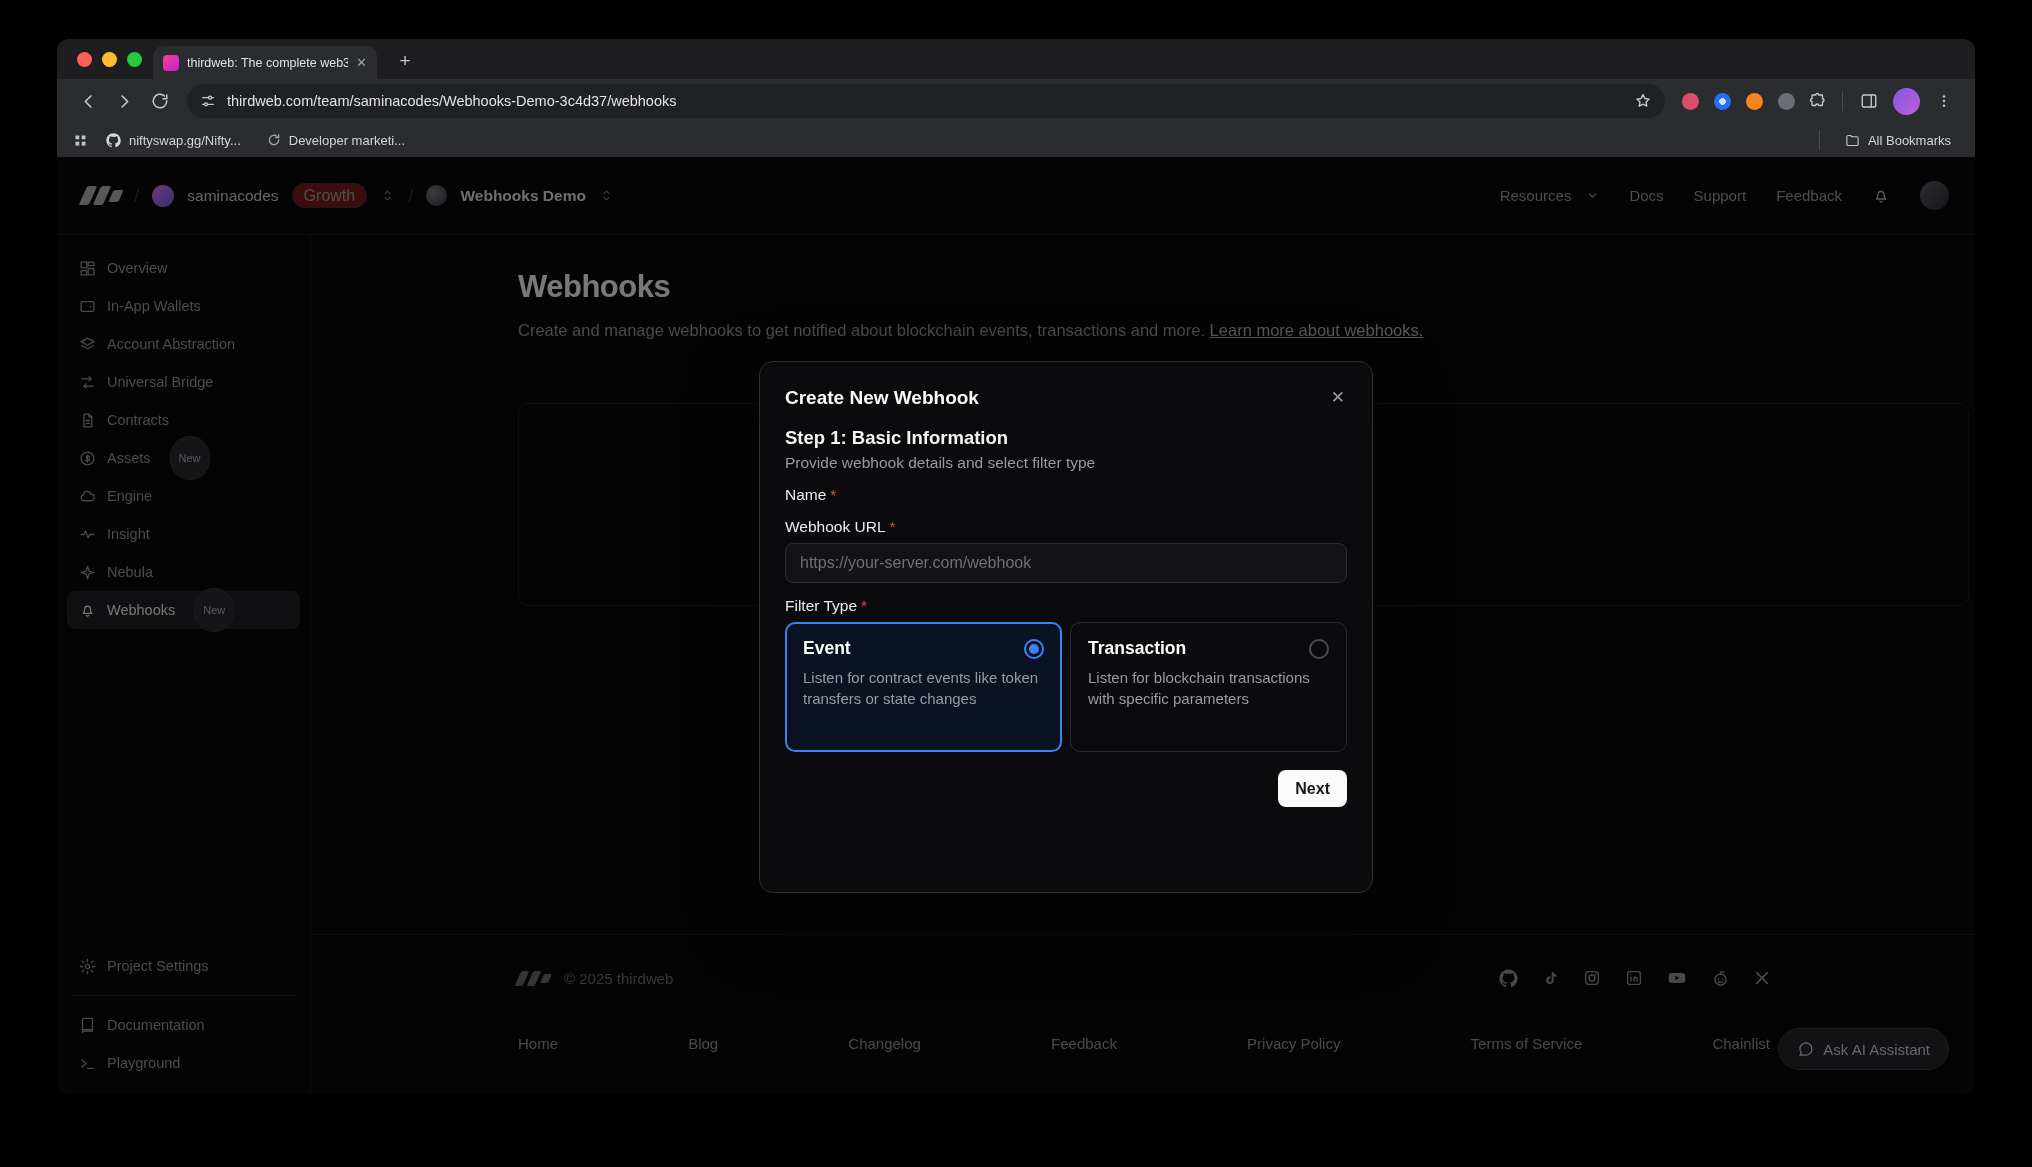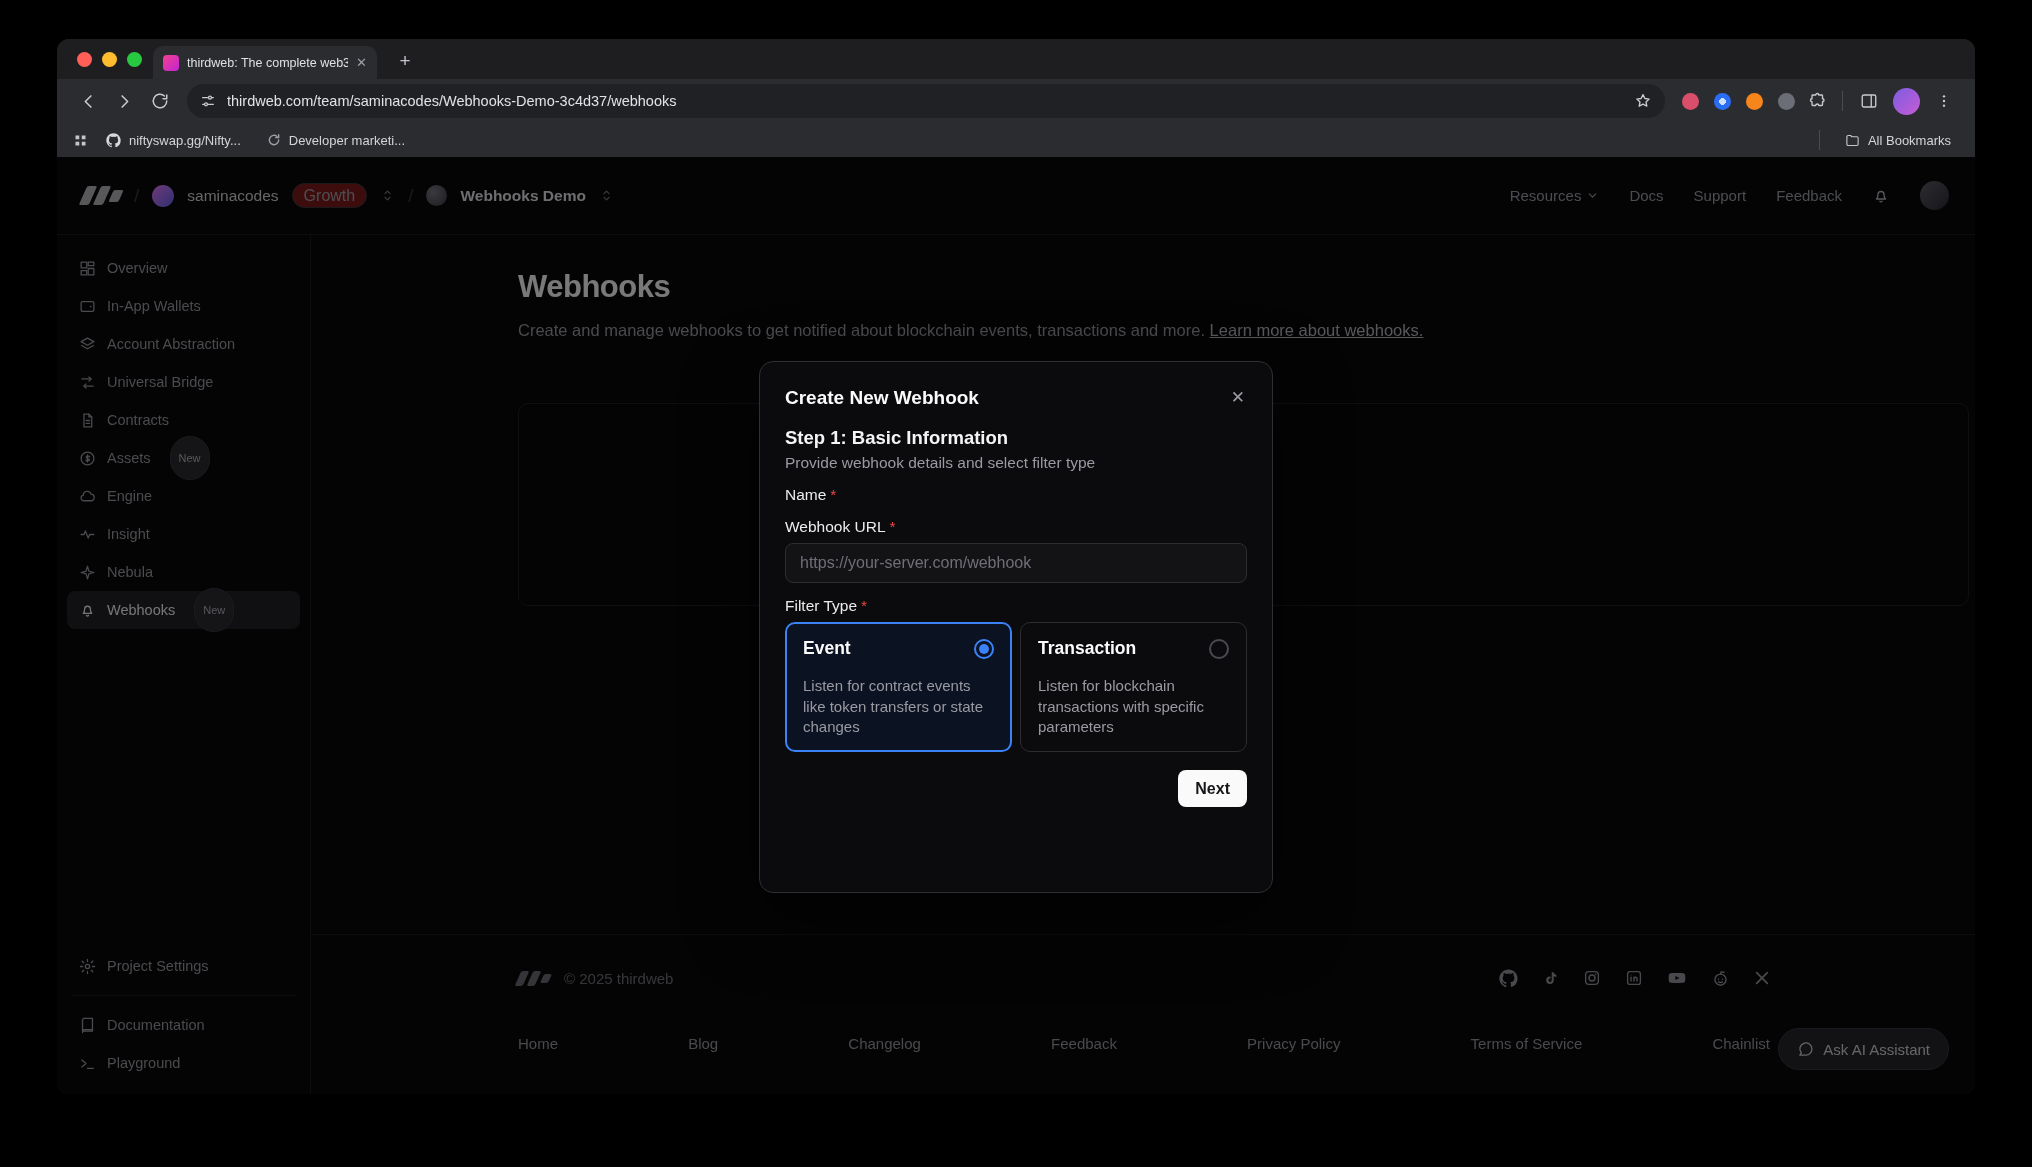--- a/index.html
+++ b/index.html
@@ -44,21 +44,21 @@
   .twlogo.small .twbar{width:8px;height:15px;background:#707078}
   .twlogo.small .twbar.short{height:9px;}
   .crumb-sep{color:#3a3a40;font-size:19px;}
   .team-avatar{width:22px;height:22px;border-radius:50%;background:linear-gradient(135deg,#e879f9,#6366f1);}
   .crumb-name{font-size:15.5px;color:#d6d6da;font-weight:500;}
   .crumb-name.proj{color:#e6e6ea;font-weight:600;}
   .badge-plan{font-size:16px;color:#a3a3ab;border:1px solid #3a3a41;background:#7f1d1d;border-radius:999px;padding:2.5px 11px;}
   .selector{color:#7a7a84;display:flex;align-items:center;}
   .proj-icon{width:21px;height:21px;border-radius:50%;background:radial-gradient(circle at 35% 35%,#7a7a85,#3c3c44);}
   .nav-right{margin-left:auto;display:flex;align-items:center;gap:30px;}
-  .nav-link{font-size:15px;color:#9ea0a8;display:flex;align-items:center;gap:5px;}
+  .nav-link{font-size:15px;color:#9ea0a8;display:flex;align-items:center;gap:15px;}
   .nav-bell{color:#b9bbc2;display:flex;}
   .nav-avatar{width:29px;height:29px;border-radius:50%;background:linear-gradient(135deg,#5c5c68,#2e2e36);}
 
   
   .sidebar{position:absolute;left:0;top:78px;bottom:0;width:254px;border-right:1px solid #1d1d20;padding:14px 10px;box-sizing:border-box;}
   .sitem{height:38px;display:flex;align-items:center;gap:11px;padding:0 12px;border-radius:8px;color:#9d9da6;font-size:14.5px;}
   .sitem.active{background:#222226;color:#f4f4f6;}
   .sic{display:flex;align-items:center;flex:0 0 auto;}
   .sbadge{font-size:11px;color:#b8b8c0;background:#2c2c32;border:1px solid #3a3a42;border-radius:999px;padding:15px 8px;margin-left:8px;}
   .sbottom{position:absolute;left:10px;right:10px;bottom:12px;}
@@ -72,39 +72,39 @@
   .empty-card{position:absolute;left:207px;right:6px;top:168px;height:201px;border:1px solid #202024;border-radius:10px;}
   .footer-sep{position:absolute;left:0;right:0;top:699px;height:1px;background:#1d1d20;}
   .footer-r1{position:absolute;left:207px;right:205px;top:733px;display:flex;align-items:center;}
   .copyright{font-size:15px;color:#74747c;margin-left:14px;}
   .socials{margin-left:auto;display:flex;gap:24px;color:#9a9aa2;align-items:center;}
   .footer-r2{position:absolute;left:207px;right:205px;top:800px;display:flex;justify-content:space-between;}
   .flink{font-size:15px;color:#9b9ba4;}
   .ai-btn{position:absolute;right:26px;bottom:24px;height:40px;border-radius:999px;background:#26262b;border:1px solid #3a3a41;display:flex;align-items:center;gap:9px;padding:0 18px;color:#d6d6da;font-size:15px;}
 
   
-  .modal{position:absolute;left:702px;top:204px;width:514px;height:532px;box-sizing:border-box;background:#0b0b0d;border:1px solid #2e2e33;border-radius:14px;padding:25px;z-index:10;box-shadow:0 25px 70px rgba(0,0,0,.65);}
+  .modal{position:absolute;left:702px;top:204px;width:614px;height:532px;box-sizing:border-box;background:#0b0b0d;border:1px solid #2e2e33;border-radius:14px;padding:25px;z-index:10;box-shadow:0 25px 70px rgba(0,0,0,.65);}
   .modal-head{display:flex;align-items:flex-start;justify-content:space-between;}
   .modal-title{font-size:19px;font-weight:600;color:#fafafa;}
   .modal-close{color:#9a9aa2;font-size:17px;line-height:1;padding:2px;}
   .step-title{margin-top:18px;font-size:18.5px;font-weight:600;color:#f4f4f5;}
   .step-sub{margin-top:5px;font-size:15.5px;color:#9a9aa3;}
   .field-label{margin-top:14px;font-size:15.5px;font-weight:500;color:#ececf0;display:flex;gap:4px;align-items:baseline;}
   .req{color:#ef4444;}
   .tinput{display:block;margin-top:7px;width:100%;box-sizing:border-box;height:40px;background:#131316;border:1px solid #2c2c31;border-radius:8px;padding:0 14px;font-size:16px;color:#e4e4e7;font-family:inherit;outline:none;}
   .tinput::placeholder{color:#6f6f78;}
   .cards{margin-top:7px;display:flex;gap:8px;}
   .fcard{flex:1;border:1px solid #2c2c31;border-radius:10px;padding:15px 17px;height:130px;box-sizing:border-box;background:#0b0b0d;}
   .fcard.selected{border:2px solid #3b82f6;background:#0b1322;padding:14px 16px;}
   .fcard-head{display:flex;justify-content:space-between;align-items:center;}
   .fcard-title{font-size:17.5px;font-weight:600;color:#fafafa;}
   .radio{width:20px;height:20px;border-radius:50%;border:2px solid #4a4a52;box-sizing:border-box;position:relative;flex:0 0 auto;}
   .radio.on{border-color:#3b82f6;}
   .radio.on::after{content:"";position:absolute;inset:3px;border-radius:50%;background:#3b82f6;}
-  .fcard-desc{margin-top:17px;font-size:15px;line-height:1.38;color:#9a9aa3;}
+  .fcard-desc{margin-top:9px;font-size:15px;line-height:1.38;color:#9a9aa3;}
   .modal-actions{margin-top:18px;display:flex;justify-content:flex-end;}
   .next-btn{height:37px;padding:0 17px;background:#fafafa;color:#17171a;border:none;border-radius:8px;font-size:16px;font-weight:600;font-family:inherit;}
   svg{display:block;}
 </style>
 </head>
 <body>
 
 <div class="screen">
   <div class="window">
 

